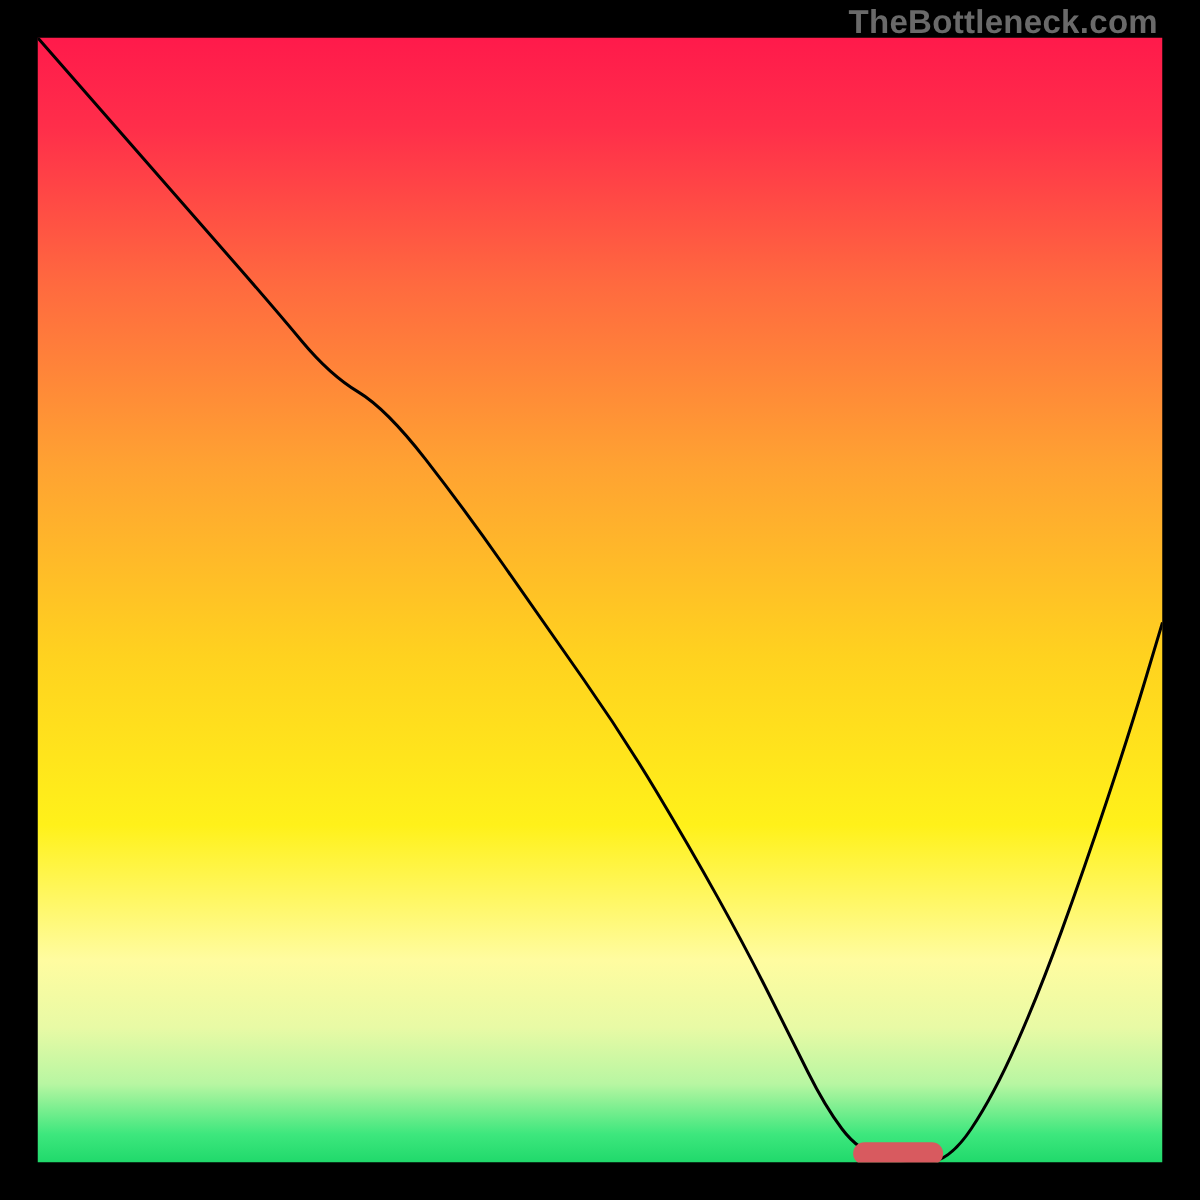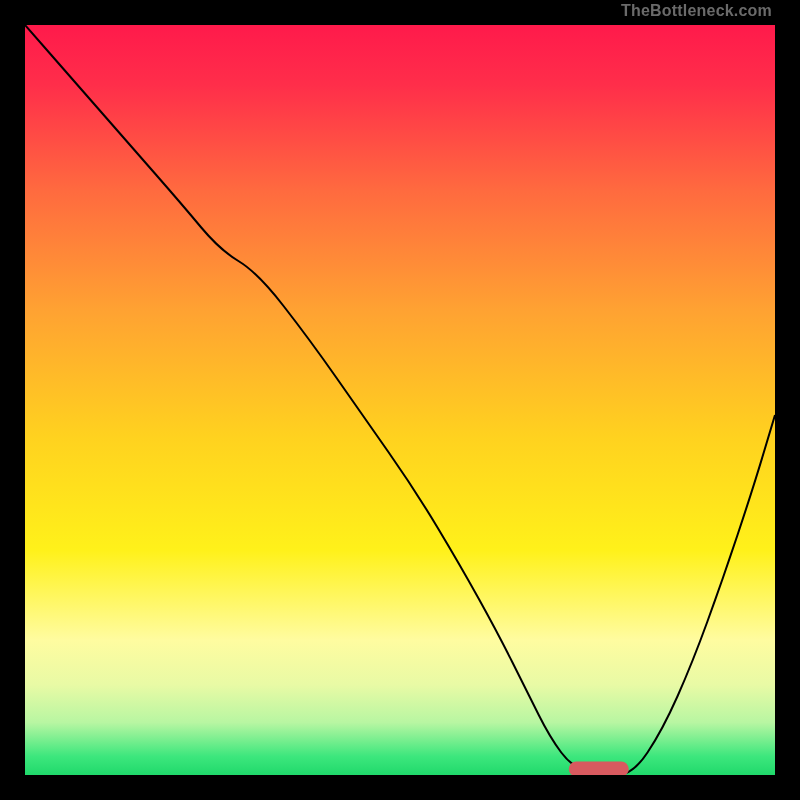--- a/index.html
+++ b/index.html
@@ -24,21 +24,21 @@
     left: 0;
     top: 0;
     width: 750px;
     height: 750px;
   }
   .watermark {
     position: absolute;
     top: 2px;
     right: 28px;
     color: #6a6a6a;
-    font-size: 16px;
+    font-size: 22px;
     font-weight: 600;
     letter-spacing: 0.2px;
     user-select: none;
   }
   svg { display: block; }
 </style>
 </head>
 <body>
 
 <div class="watermark">TheBottleneck.com</div>

